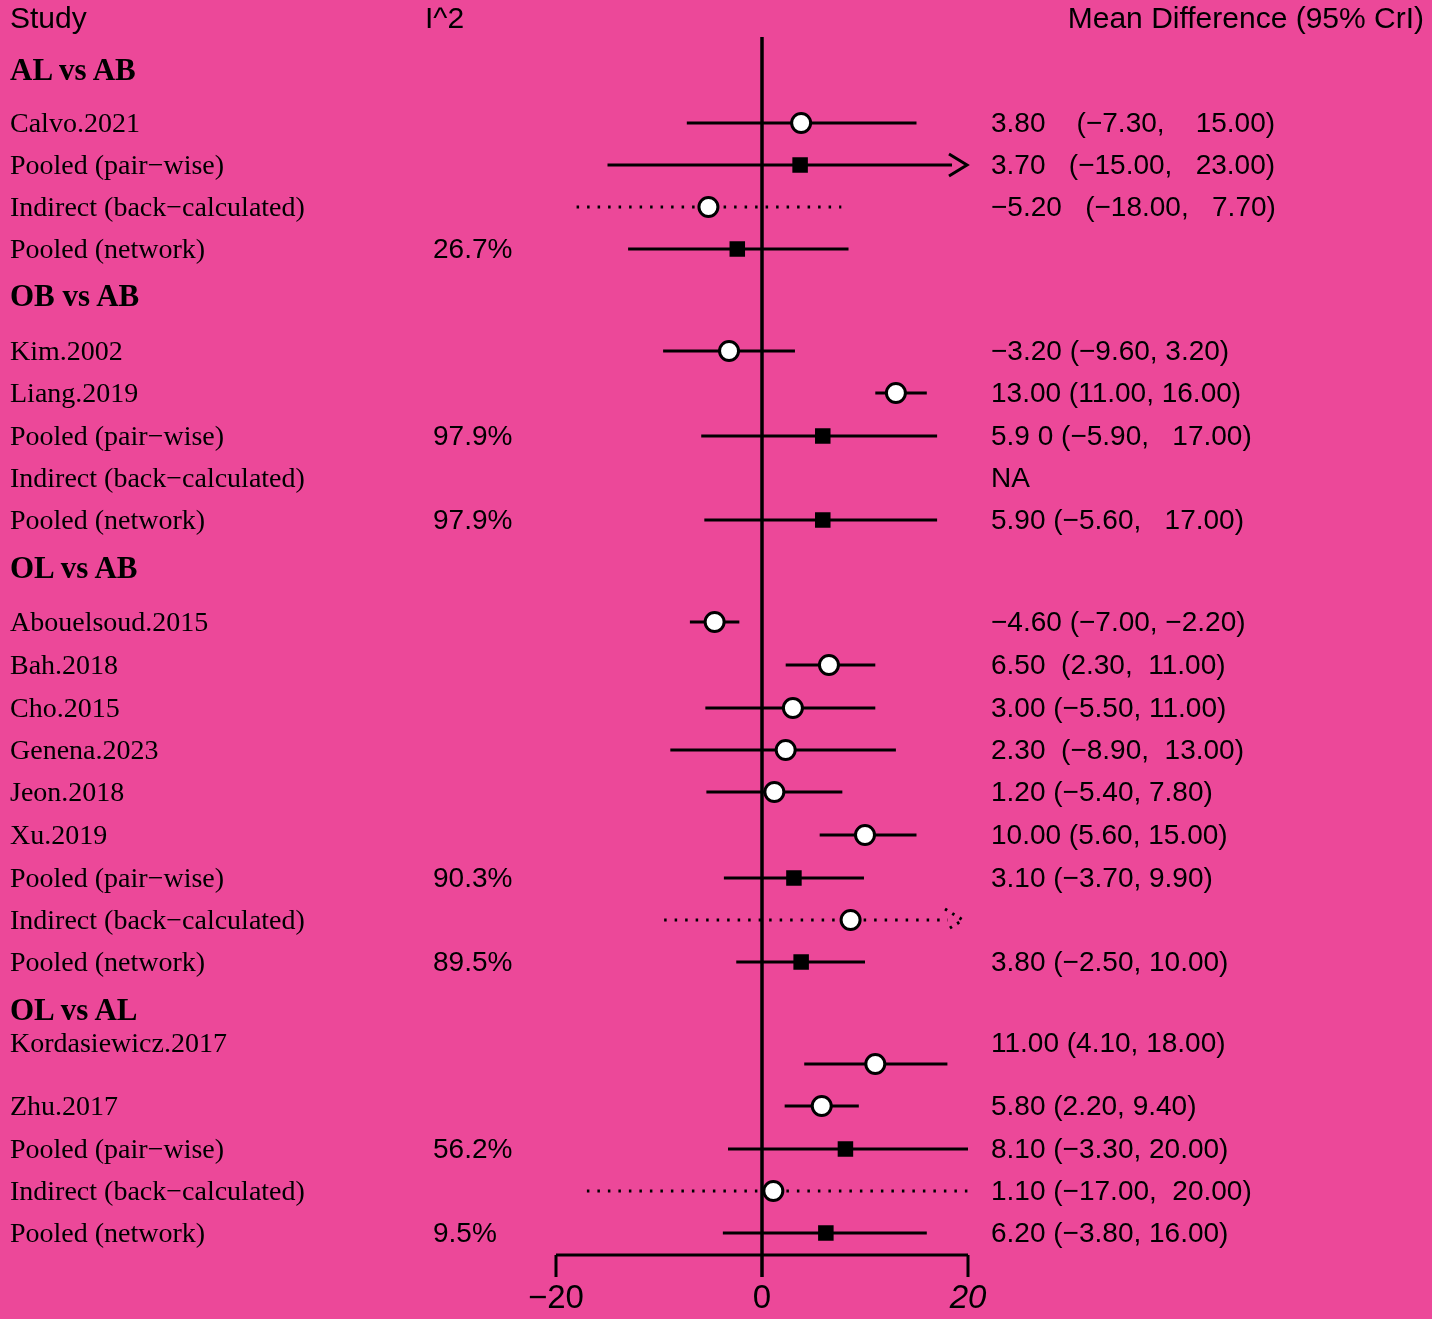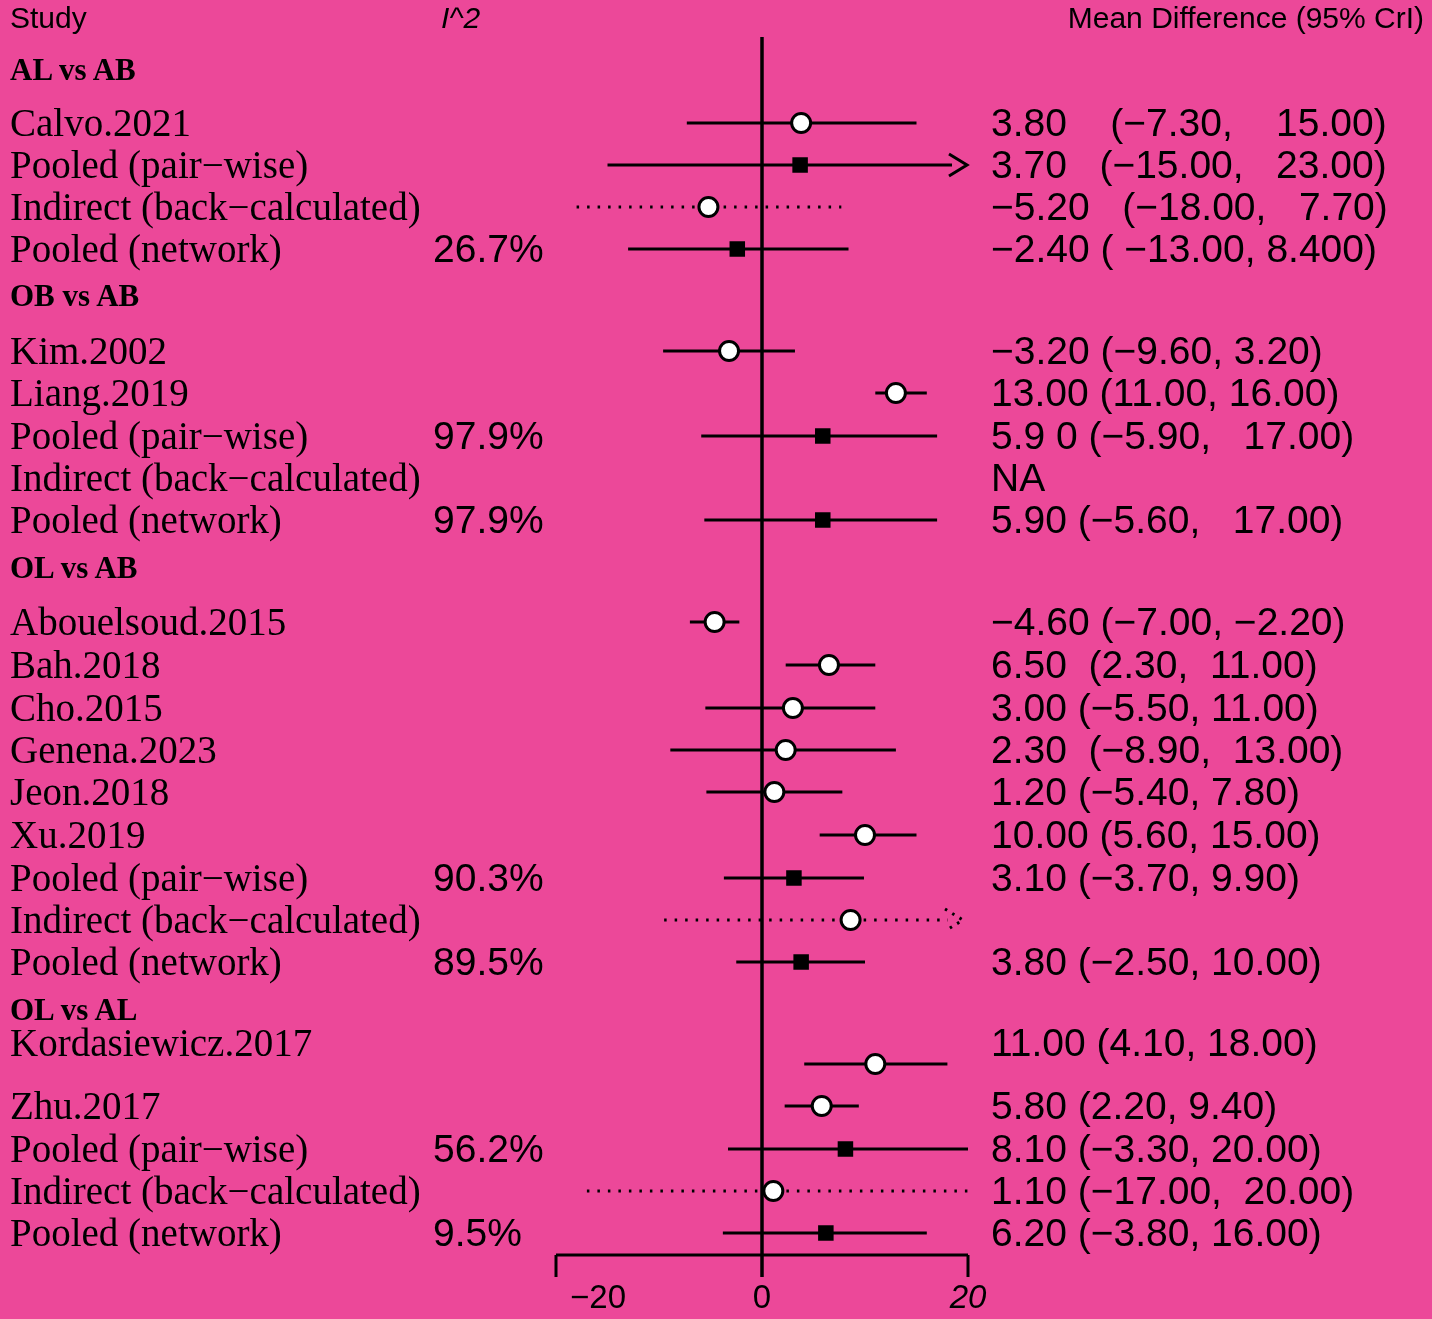--- a/index.html
+++ b/index.html
@@ -3,30 +3,30 @@
 <meta charset="utf-8">
 <style>
   html,body{margin:0;padding:0;background:#ffffff;}
   .canvas{
     position:relative;width:1432px;height:1319px;background:#ec4899;
     font-family:"Liberation Sans","DejaVu Sans",sans-serif;color:#000;overflow:hidden;
   }
   #plot-svg{position:absolute;left:0;top:0;width:1432px;height:1319px;}
   .hdr{position:absolute;top:2px;font-size:30px;line-height:32px;white-space:pre;}
   .hdr.study{left:10px;}
-  .hdr.i2{left:441px;font-style:italic;}
+  .hdr.i2{left:425px;}
   .hdr.md{right:8px;}
   .row{position:absolute;left:0;width:100%;height:42px;}
-  .row span{position:absolute;top:0;font-size:39px;line-height:42px;white-space:pre;}
+  .row span{position:absolute;top:0;font-size:28px;line-height:42px;white-space:pre;}
   .row .lbl{left:10px;font-family:Liberation Serif, serif;}
   .row .i2v{left:433px;}
   .row .mdv{left:991px;}
   .row.group .lbl{font-weight:700;font-size:31px;}
   .tick{position:absolute;top:1279px;width:140px;text-align:center;font-size:33px;line-height:36px;}
-  .tick.tneg{left:486px;text-align:right;}
+  .tick.tneg{left:486px;}
   .tick.tzero{left:692px;}
   .tick.tpos{left:898px;font-style:italic;}
 </style>
 </head>
 <body>
 
 <div class="canvas">
   <svg id="plot-svg" viewBox="0 0 1432 1319">
       <line x1="762" y1="37" x2="762" y2="1277" stroke="#000000" stroke-width="3.5"></line>
       <line x1="686.81" y1="123" x2="916.5" y2="123" stroke="#000000" stroke-width="3"></line>
@@ -96,21 +96,20 @@
     <span class="lbl">Pooled (pair−wise)</span>
     <span class="mdv">3.70   (−15.00,   23.00)</span>
   </div>
   <div class="row" style="top:186px">
     <span class="lbl">Indirect (back−calculated)</span>
     <span class="mdv">−5.20   (−18.00,   7.70)</span>
   </div>
   <div class="row" style="top:228px">
     <span class="lbl">Pooled (network)</span>
     <span class="i2v">26.7%</span>
-    <span class="mdv">−2.40 ( −13.00, 8.400)</span>
   </div>
 
   <div class="row group" style="top:275px">
       <span class="lbl">OB vs AB</span>
     </div>
 
   <div class="row" style="top:330px">
     <span class="lbl">Kim.2002</span>
     <span class="mdv">−3.20 (−9.60, 3.20)</span>
   </div>

